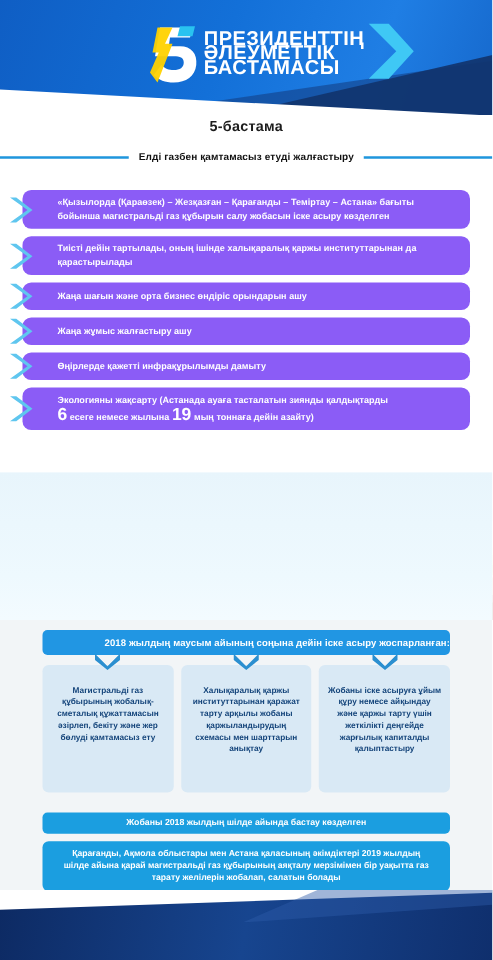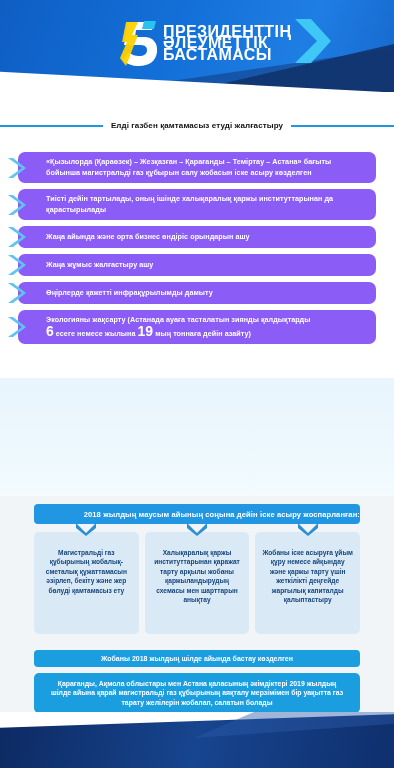--- a/index.html
+++ b/index.html
@@ -105,20 +105,21 @@
       <div class="logo-arrow">
         <svg width="40" height="52" viewBox="0 0 40 52">
           <path d="M2 4 L24 26 L2 48 L18 48 L38 26 L18 4 Z" fill="#3fc8f5"></path>
         </svg>
       </div>
     </div>
 
     <div class="white-wedge"></div>
   </div>
 
+  <div class="title">5-бастама</div>
 
   <div class="subtitle-wrap">
     <div class="rule left"></div>
     <div class="subtitle">Елді газбен қамтамасыз етуді жалғастыру</div>
     <div class="rule right"></div>
   </div>
 
   <div class="bullets">
 
     <div class="bullet">
@@ -139,21 +140,21 @@
       <span class="bullet-text">Тиісті дейін тартылады, оның ішінде халықаралық қаржы институттарынан да қарастырылады</span>
     </div>
 
 
     <div class="bullet">
       <span class="chev">
         <svg width="22" height="24" viewBox="0 0 22 24">
             <path d="M2 2 L16 12 L2 22 L7 22 L20 12 L7 2 Z" fill="#5fc6ef"></path>
           </svg>
       </span>
-      <span class="bullet-text">Жаңа айында және орта бизнес өндіріс орындарын ашу</span>
+      <span class="bullet-text">Жаңа шағын және орта бизнес өндіріс орындарын ашу</span>
     </div>
 
     <div class="bullet">
       <span class="chev">
         <svg width="22" height="24" viewBox="0 0 22 24">
             <path d="M2 2 L16 12 L2 22 L7 22 L20 12 L7 2 Z" fill="#5fc6ef"></path>
           </svg>
       </span>
       <span class="bullet-text">Жаңа жұмыс жалғастыру ашу</span>
     </div>

